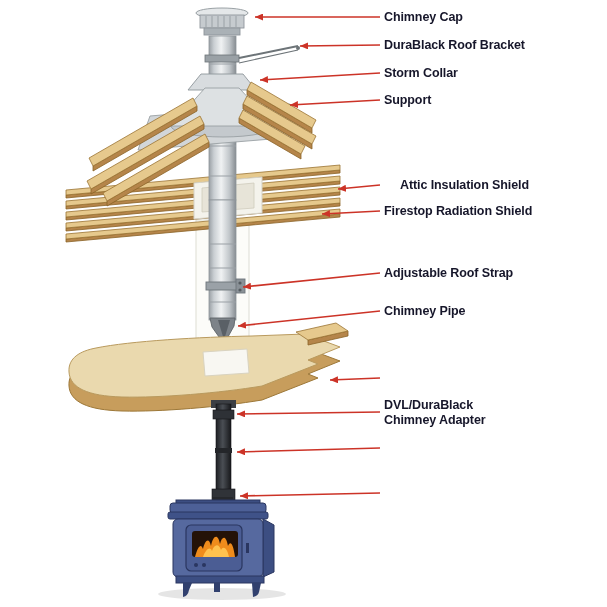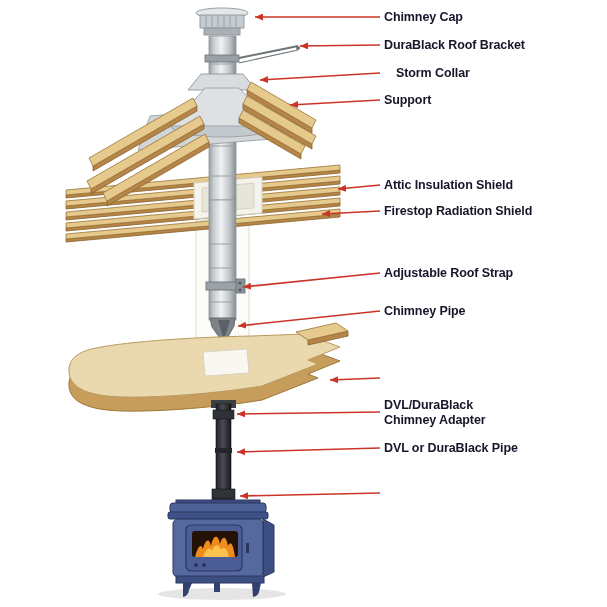--- a/index.html
+++ b/index.html
@@ -185,23 +185,22 @@
       <line class="leader" x1="380" y1="311" x2="238" y2="326" marker-end="url(#arrow)"></line>
       <line class="leader" x1="380" y1="378" x2="330" y2="380" marker-end="url(#arrow)"></line>
       <line class="leader" x1="380" y1="412" x2="237" y2="414" marker-end="url(#arrow)"></line>
       <line class="leader" x1="380" y1="448" x2="237" y2="452" marker-end="url(#arrow)"></line>
       <line class="leader" x1="380" y1="493" x2="240" y2="496" marker-end="url(#arrow)"></line>
     </g>
   </svg>
 
   <div class="callout" style="left:384px;top:10px">Chimney Cap</div>
   <div class="callout" style="left:384px;top:38px">DuraBlack Roof Bracket</div>
-  <div class="callout" style="left:396px;top:66px">Storm Collar</div>
+  <div class="callout" style="left:384px;top:66px">Storm Collar</div>
   <div class="callout" style="left:384px;top:93px">Support</div>
-  <div class="callout" style="left:384px;top:178px">Attic Insulation Shield</div>
+  <div class="callout" style="left:400px;top:178px">Attic Insulation Shield</div>
   <div class="callout" style="left:384px;top:204px">Firestop Radiation Shield</div>
   <div class="callout" style="left:384px;top:266px">Adjustable Roof Strap</div>
   <div class="callout" style="left:384px;top:304px">Chimney Pipe</div>
   <div class="callout" style="left:384px;top:398px">DVL/DuraBlack
 Chimney Adapter</div>
-  <div class="callout" style="left:384px;top:441px">DVL or DuraBlack Pipe</div>
 
 </div>
 
 </body></html>

